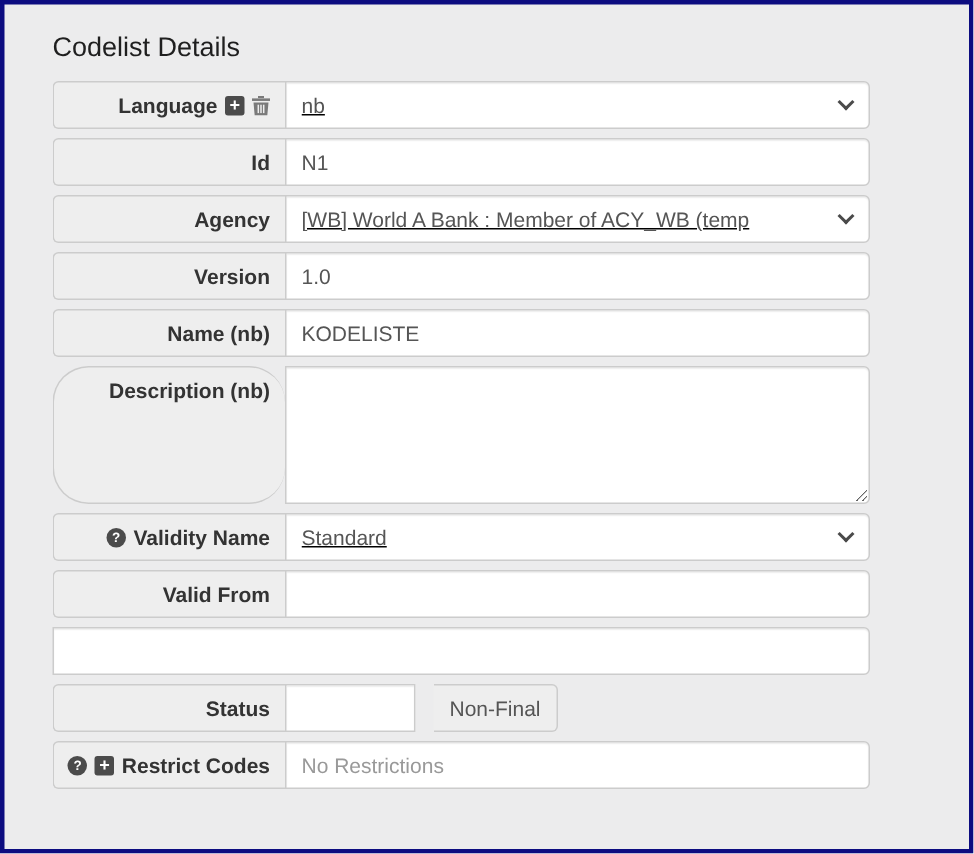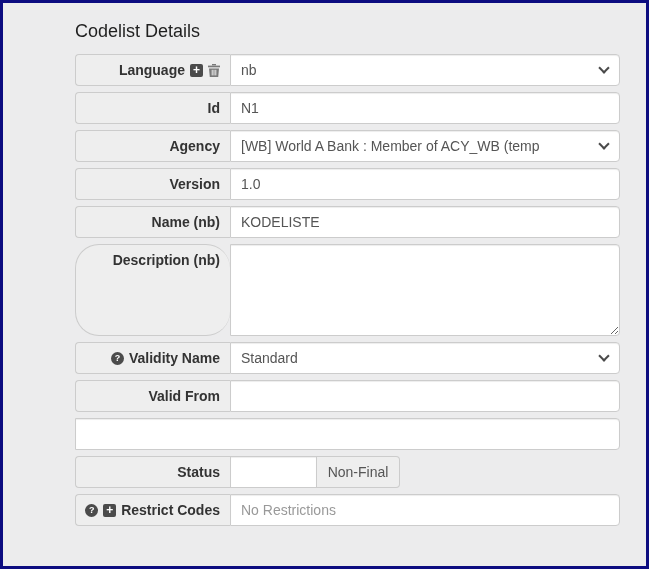--- a/index.html
+++ b/index.html
@@ -5,21 +5,20 @@
   * { box-sizing: border-box; margin: 0; padding: 0; }
   html, body { width: 649px; height: 569px; }
   body { font-family: "Liberation Sans", sans-serif; }
 
   .page {
     width: 649px; height: 569px;
     background: #ececed;
     border: 3px solid #0c0c80;
     overflow: hidden;
     position: relative;
-    padding-left: 40px;
   }
 
   .page-title {
     margin: 18px 0 12px 32px;
     font-size: 18px;
     font-weight: 400;
     color: #1f1f1f;
   }
 
   .form { margin-left: 32px; width: 545px; }
@@ -48,21 +47,21 @@
     background: #ffffff;
     font-family: "Liberation Sans", sans-serif;
     font-size: 14px; color: #555555;
     padding: 0 10px;
     box-shadow: inset 0 1px 1px rgba(0,0,0,0.075);
     outline: none;
     min-width: 0;
   }
   input.control::placeholder, textarea.control::placeholder { color: #999999; }
 
-  .select-wrap { flex: 1 1 auto; position: relative; min-width: 0; display: flex; }
+  .select-wrap { flex: 1 1 auto; position: relative; min-width: 0; display: flex; text-decoration: underline; }
   .select-wrap select.control {
     width: 100%;
     appearance: none; -webkit-appearance: none;
     padding-right: 30px;
     white-space: nowrap; overflow: hidden; text-overflow: clip;
   }
   .chevron-down {
     position: absolute; right: 12px; top: 50%;
     width: 8px; height: 8px;
     margin-top: -6px;
@@ -77,21 +76,21 @@
   
   .row.status-row { width: 325px; flex: none; }
   .status-input { flex: 0 0 87px; border-radius: 0; }
   .addon-right {
     flex: 0 0 83px;
     background: #eeeeee;
     border: 1px solid #cccccc;
     border-left: none;
     border-radius: 0 4px 4px 0;
     display: flex; align-items: center; justify-content: center;
-    font-size: 14px; color: #555555;
+    font-size: 14px; color: #555555; margin-left: 12px;
   }
 
   
   .icon-plus-square {
     width: 13px; height: 13px;
     background: #4b4b4b;
     border-radius: 2px;
     color: #ffffff;
     font-size: 12px; font-weight: 700; line-height: 13px;
     text-align: center;

